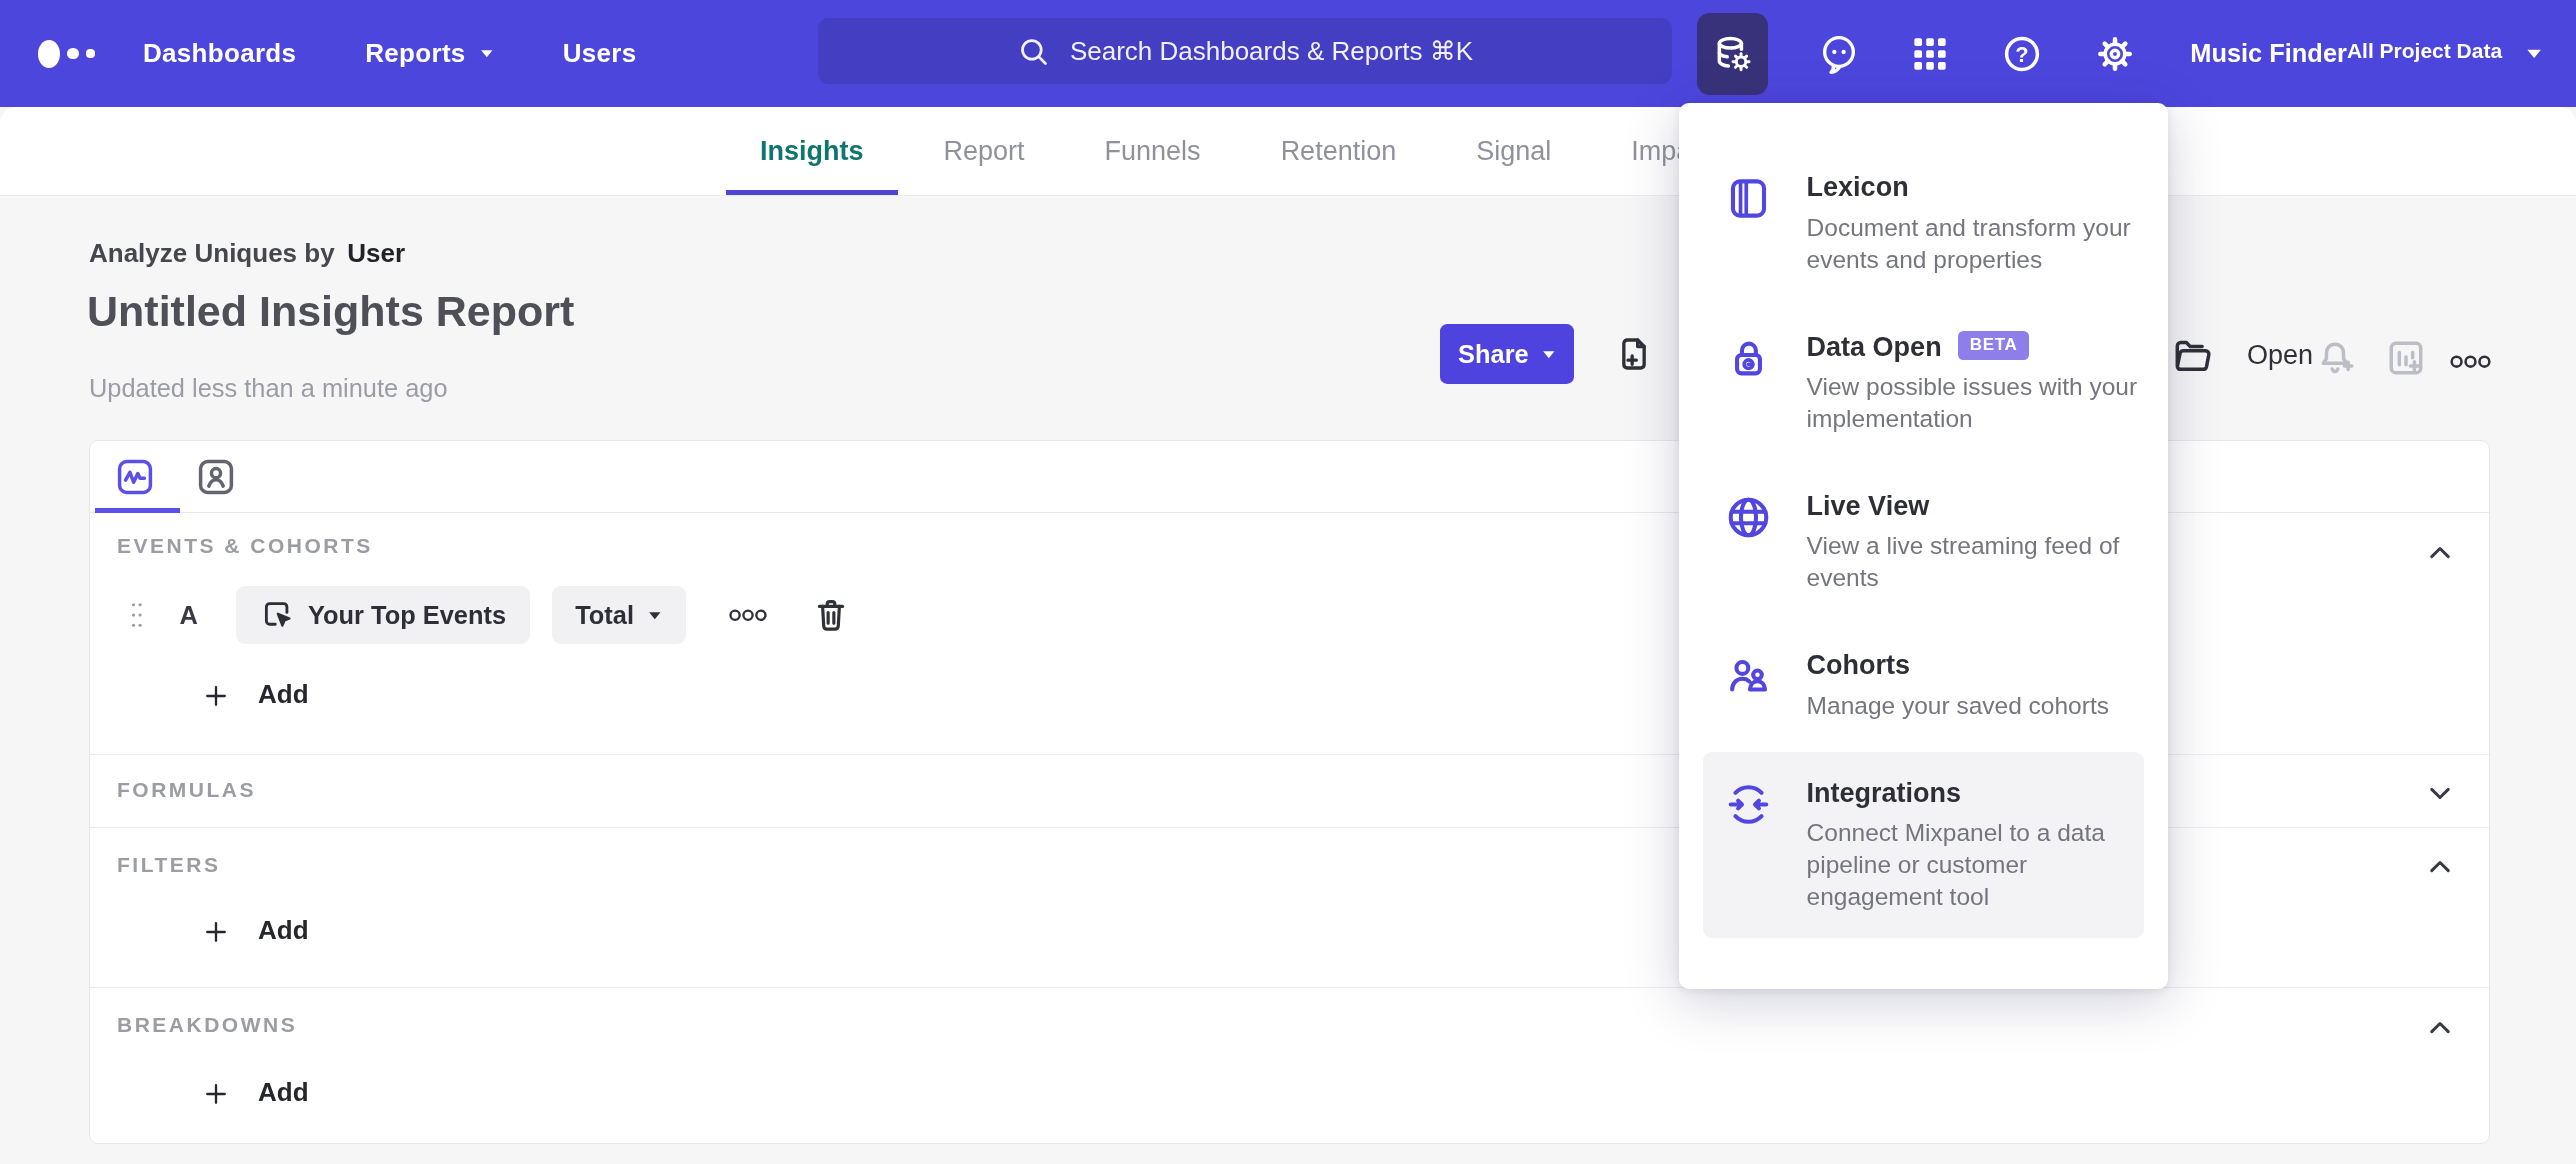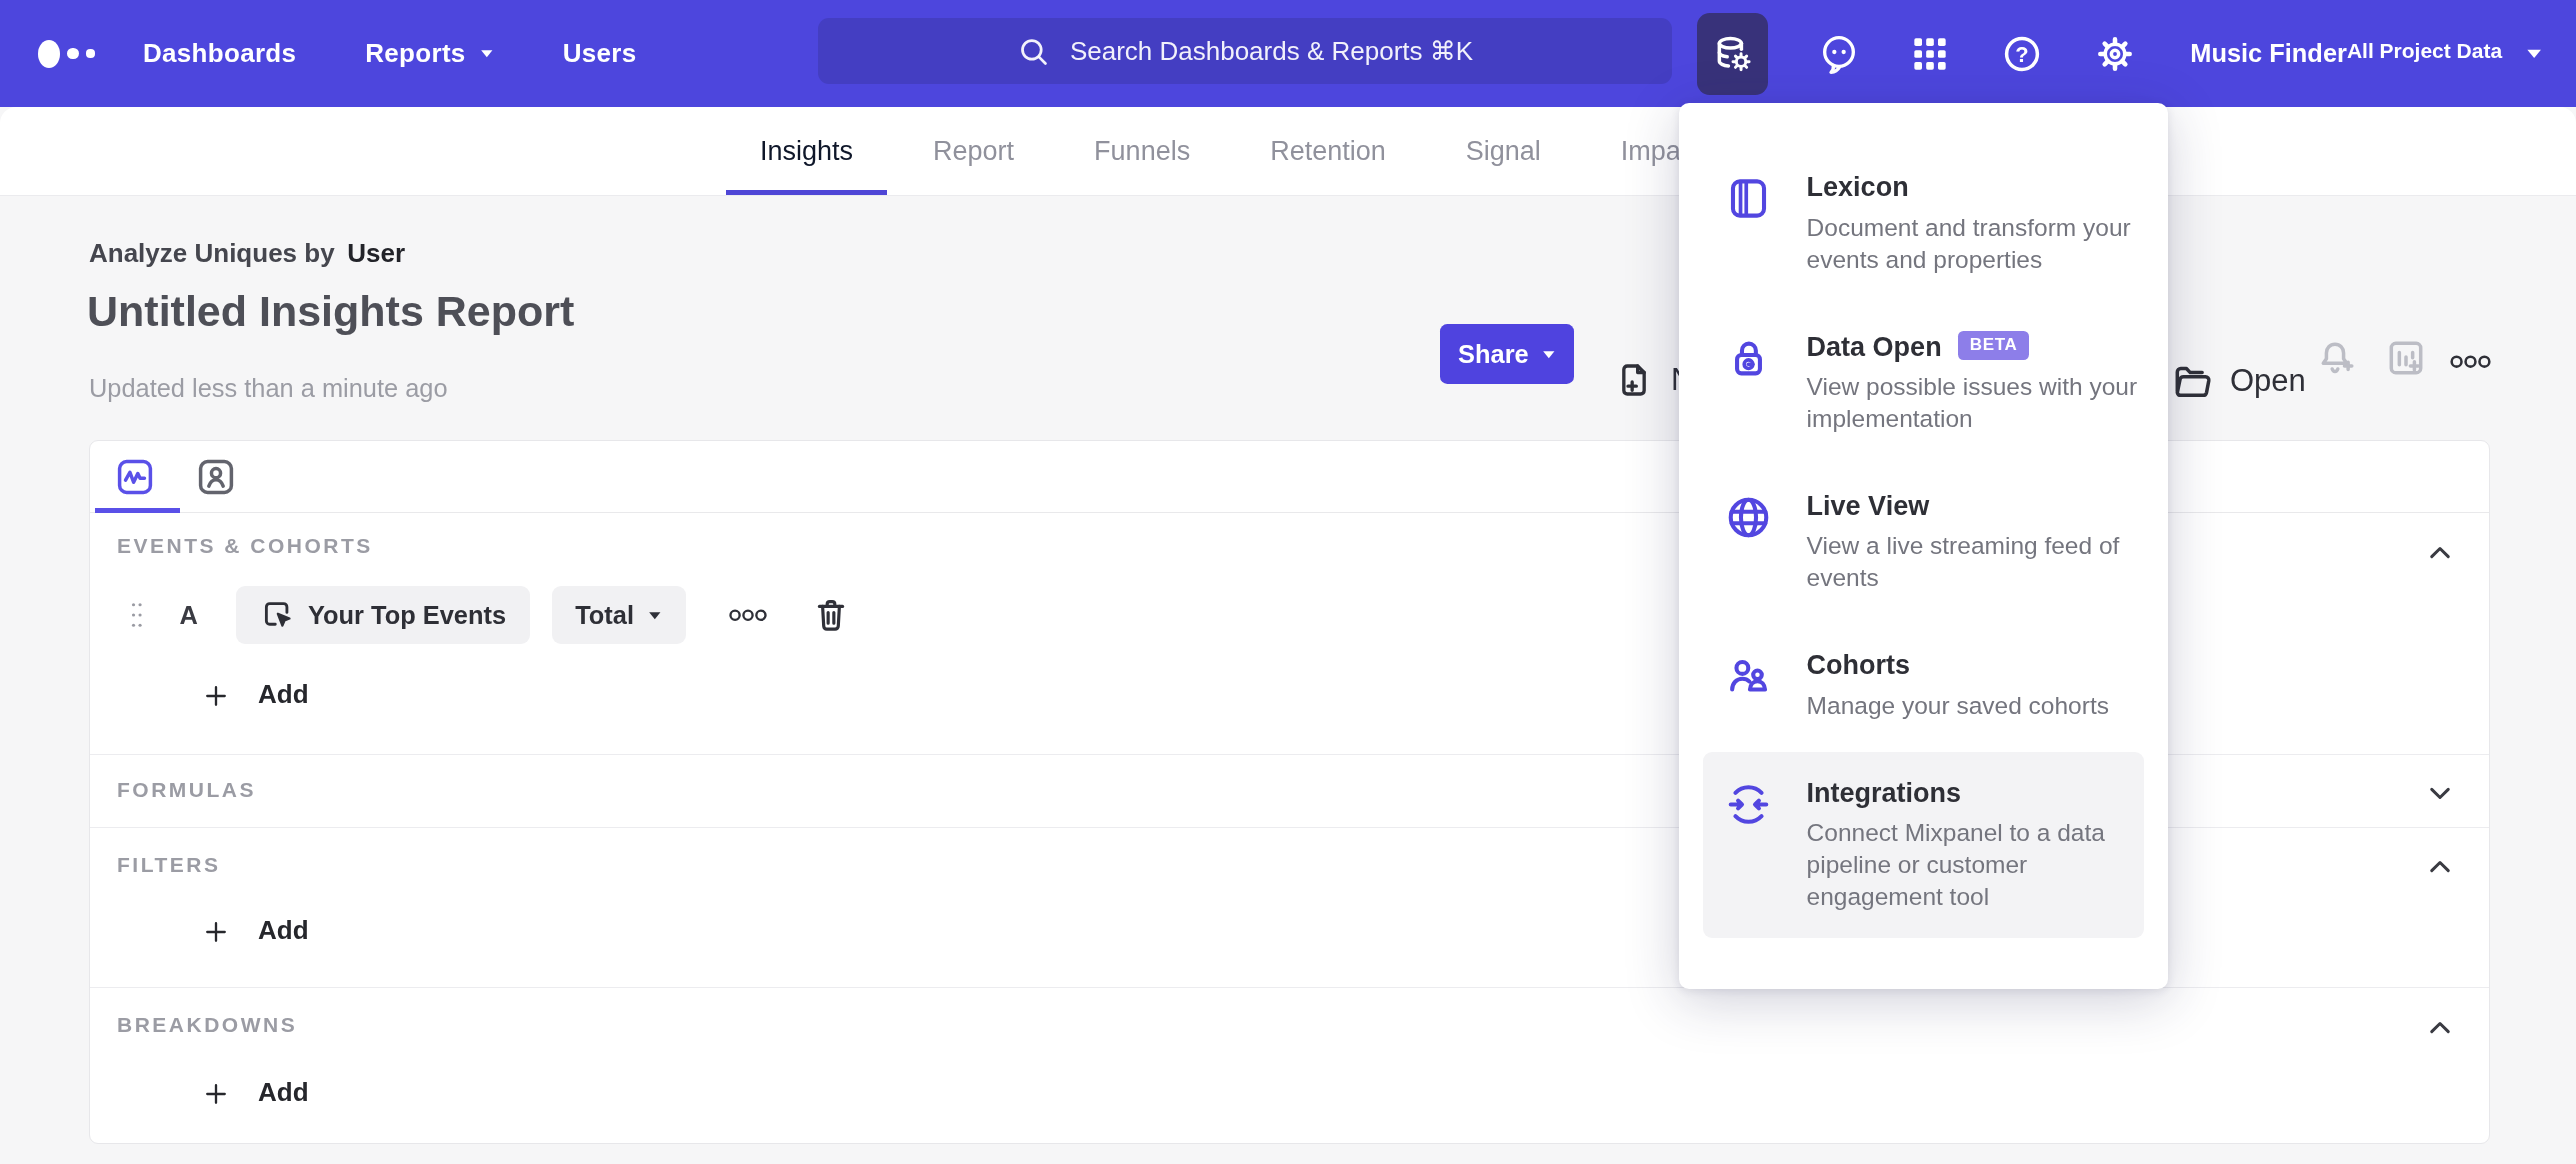--- a/index.html
+++ b/index.html
@@ -26,32 +26,32 @@
   .project{margin-left:54px;display:flex;flex-direction:row;line-height:1.22;cursor:pointer;}
   .project .pname{font-size:25.4px;font-weight:700;}
   .project .pscope{font-size:21px;font-weight:700;}
   .pcaret{margin-left:23.6px;cursor:pointer;}
 
   
   .tabbar{position:absolute;left:0;top:107px;width:2576px;height:88px;background:#fff;
           border-radius:16.3px 16.3px 0 0;border-bottom:0.9px solid #ebebee;}
   .tabs{position:absolute;left:760px;top:0;height:88px;display:flex;align-items:center;gap:80px;}
   .tab{position:relative;height:88px;display:flex;align-items:center;font-size:27px;color:#90919c;cursor:pointer;}
-  .tab.active{color:#0f172a;font-weight:400;}
+  .tab.active{color:#0f766e;font-weight:700;}
   .tab.active::after{content:'';position:absolute;left:-34px;right:-34px;bottom:0;height:5.4px;background:#4f46d6;}
 
   
   .analyze{position:absolute;left:89px;top:238px;font-size:26px;color:#45464e;font-weight:600;}
   .analyze b{color:#222329;font-weight:700;margin-left:12.7px;cursor:pointer;}
   .rtitle{position:absolute;left:87px;top:287px;font-size:43px;font-weight:700;color:#4e4f57;cursor:text;}
   .updated{position:absolute;left:89px;top:374px;font-size:25.4px;color:#9b9ca4;}
 
   .share-btn{position:absolute;left:1440px;top:324px;width:134px;height:60px;background:#4f43df;border-radius:7.3px;
              display:flex;align-items:center;justify-content:center;gap:13.6px;color:#fff;font-size:25.4px;font-weight:600;cursor:pointer;}
-  .txt-btn{position:absolute;display:flex;align-items:center;gap:17px;font-size:31px;color:#2f3038;cursor:pointer;margin-top:26px;}
+  .txt-btn{position:absolute;display:flex;align-items:center;gap:34px;font-size:27px;color:#2f3038;cursor:pointer;}
   .new-btn{left:1614px;top:334px;}
   .open-btn{left:2171px;top:334px;}
   .ghost{position:absolute;color:#bcbdc5;cursor:pointer;}
   .bell-btn{left:2314px;top:337px;}
   .chartp-btn{left:2385px;top:337px;}
   .more-btn{position:absolute;left:2449px;top:354px;color:#2f3038;cursor:pointer;}
 
   
   .card{position:absolute;left:89px;top:440px;width:2401px;height:704px;background:#fff;
         border:0.9px solid #e7e7ea;border-radius:9px;box-sizing:border-box;}

